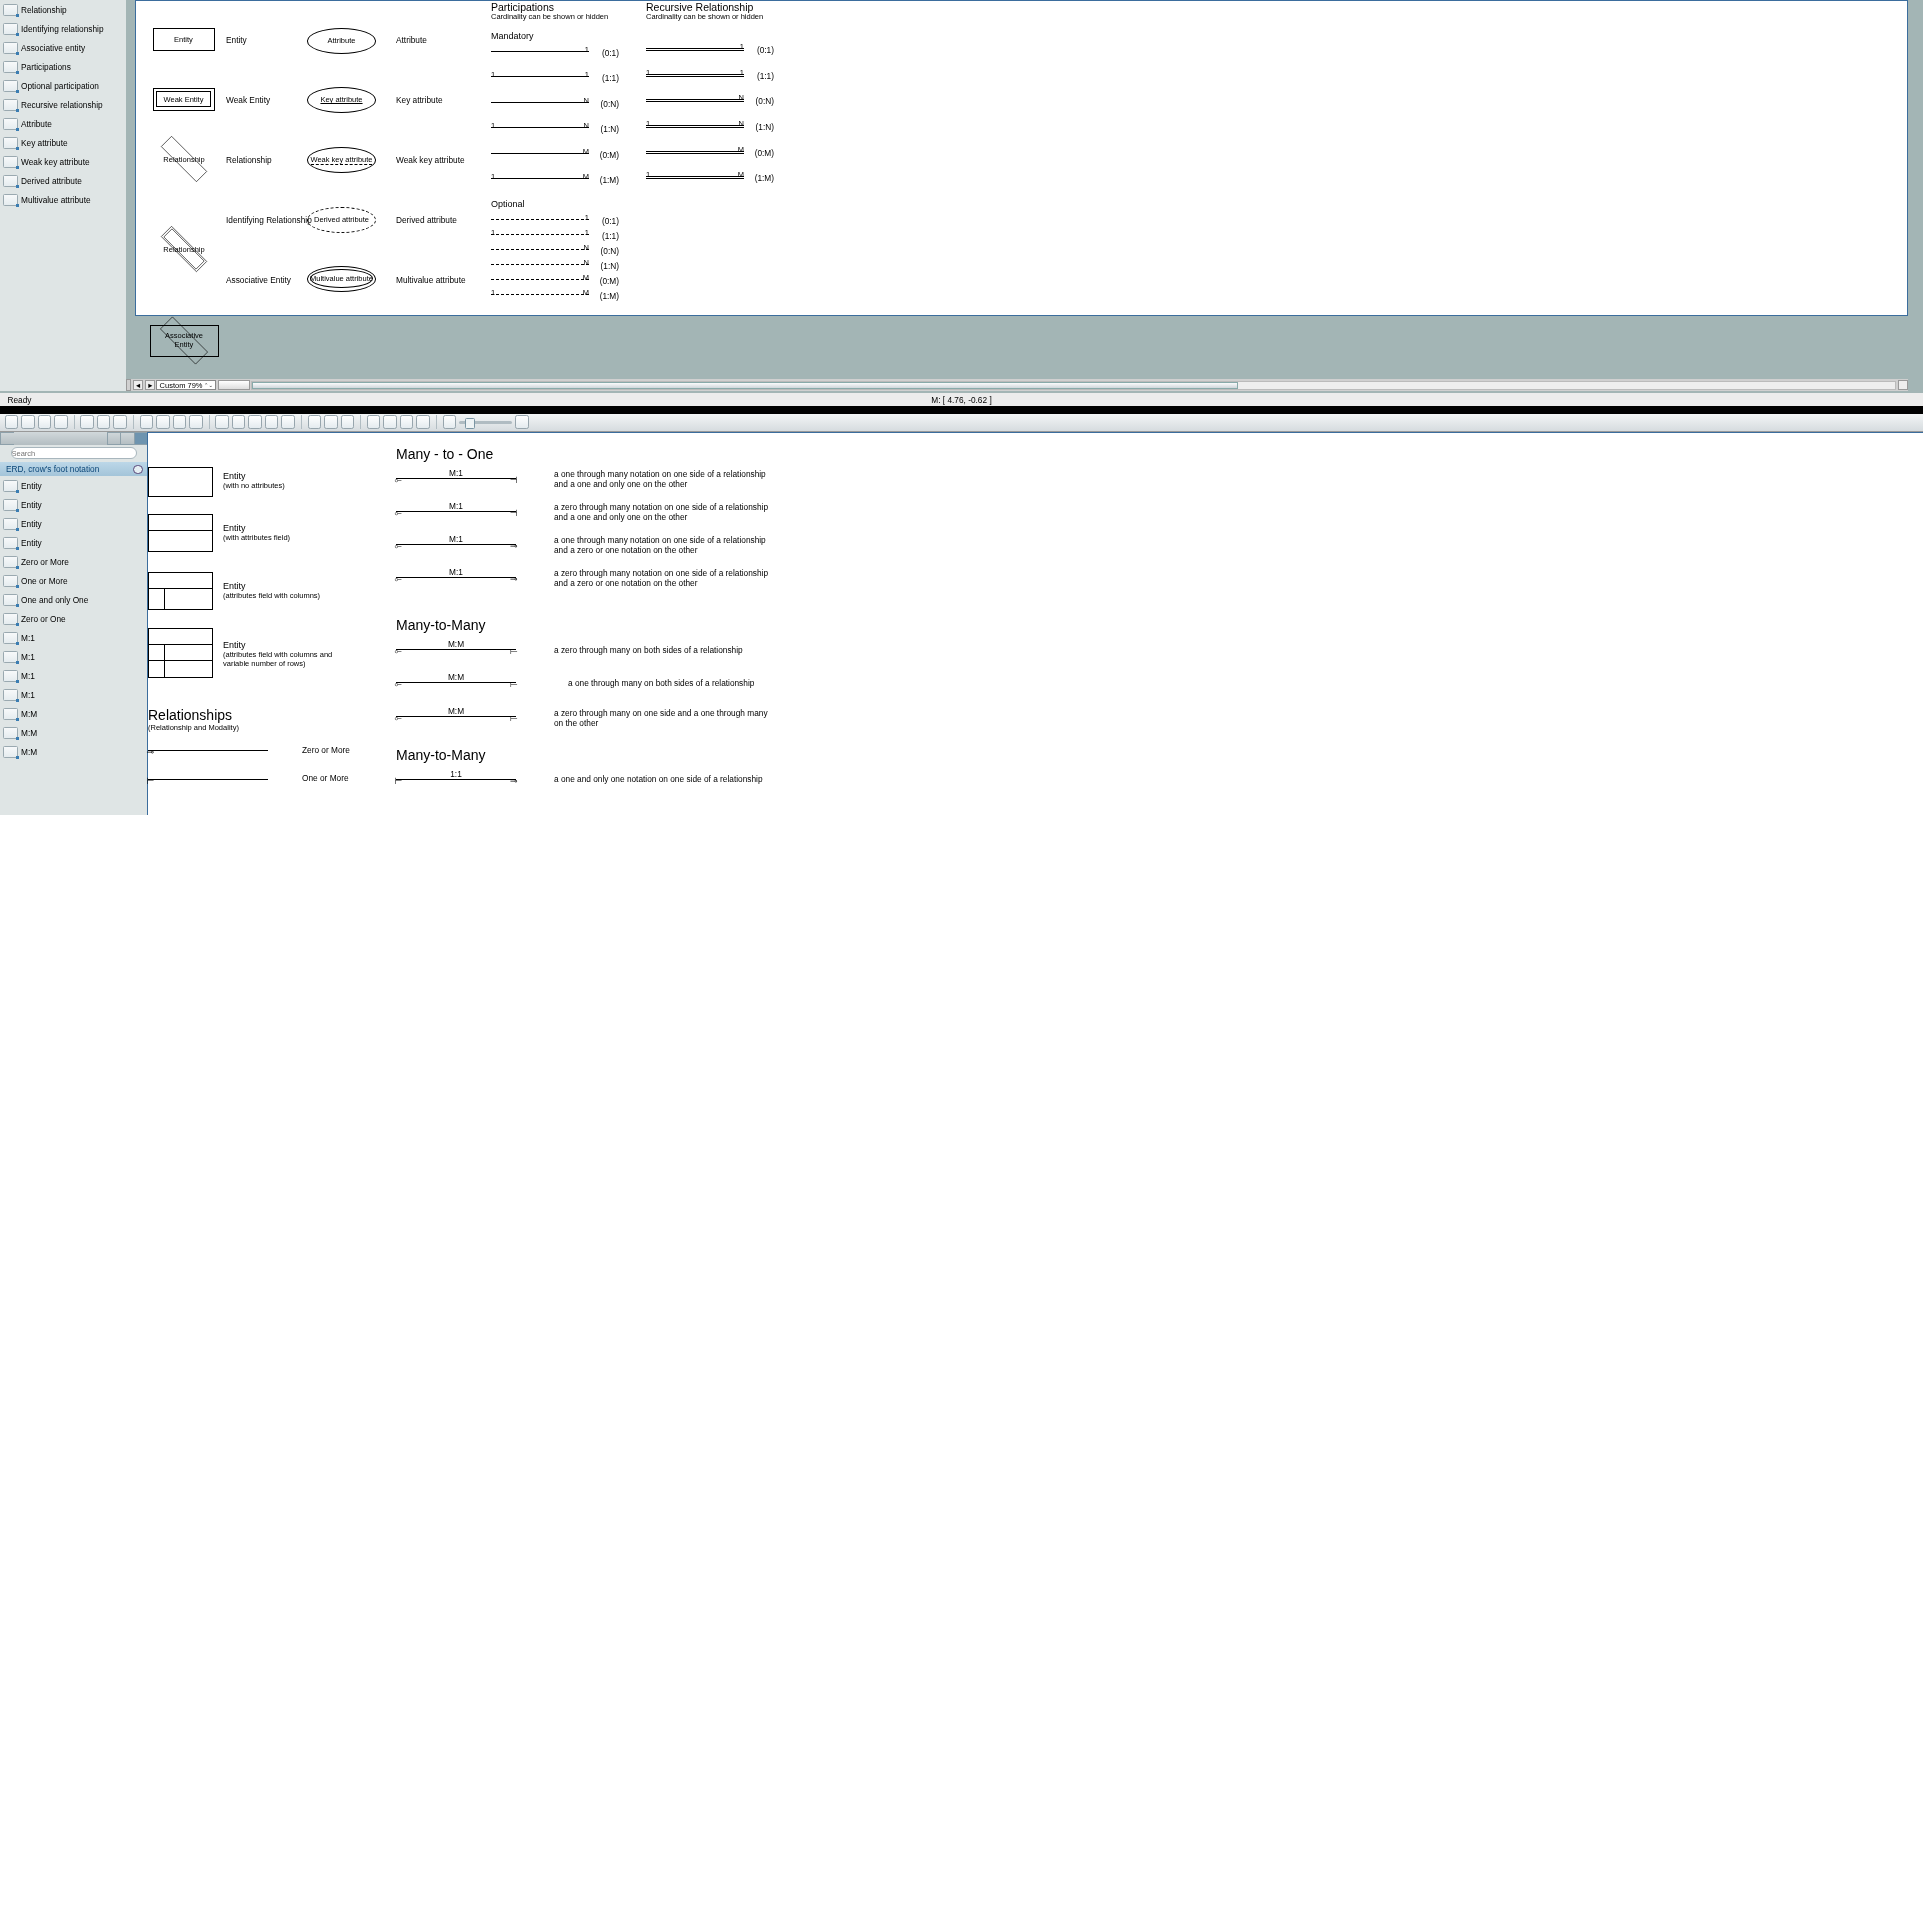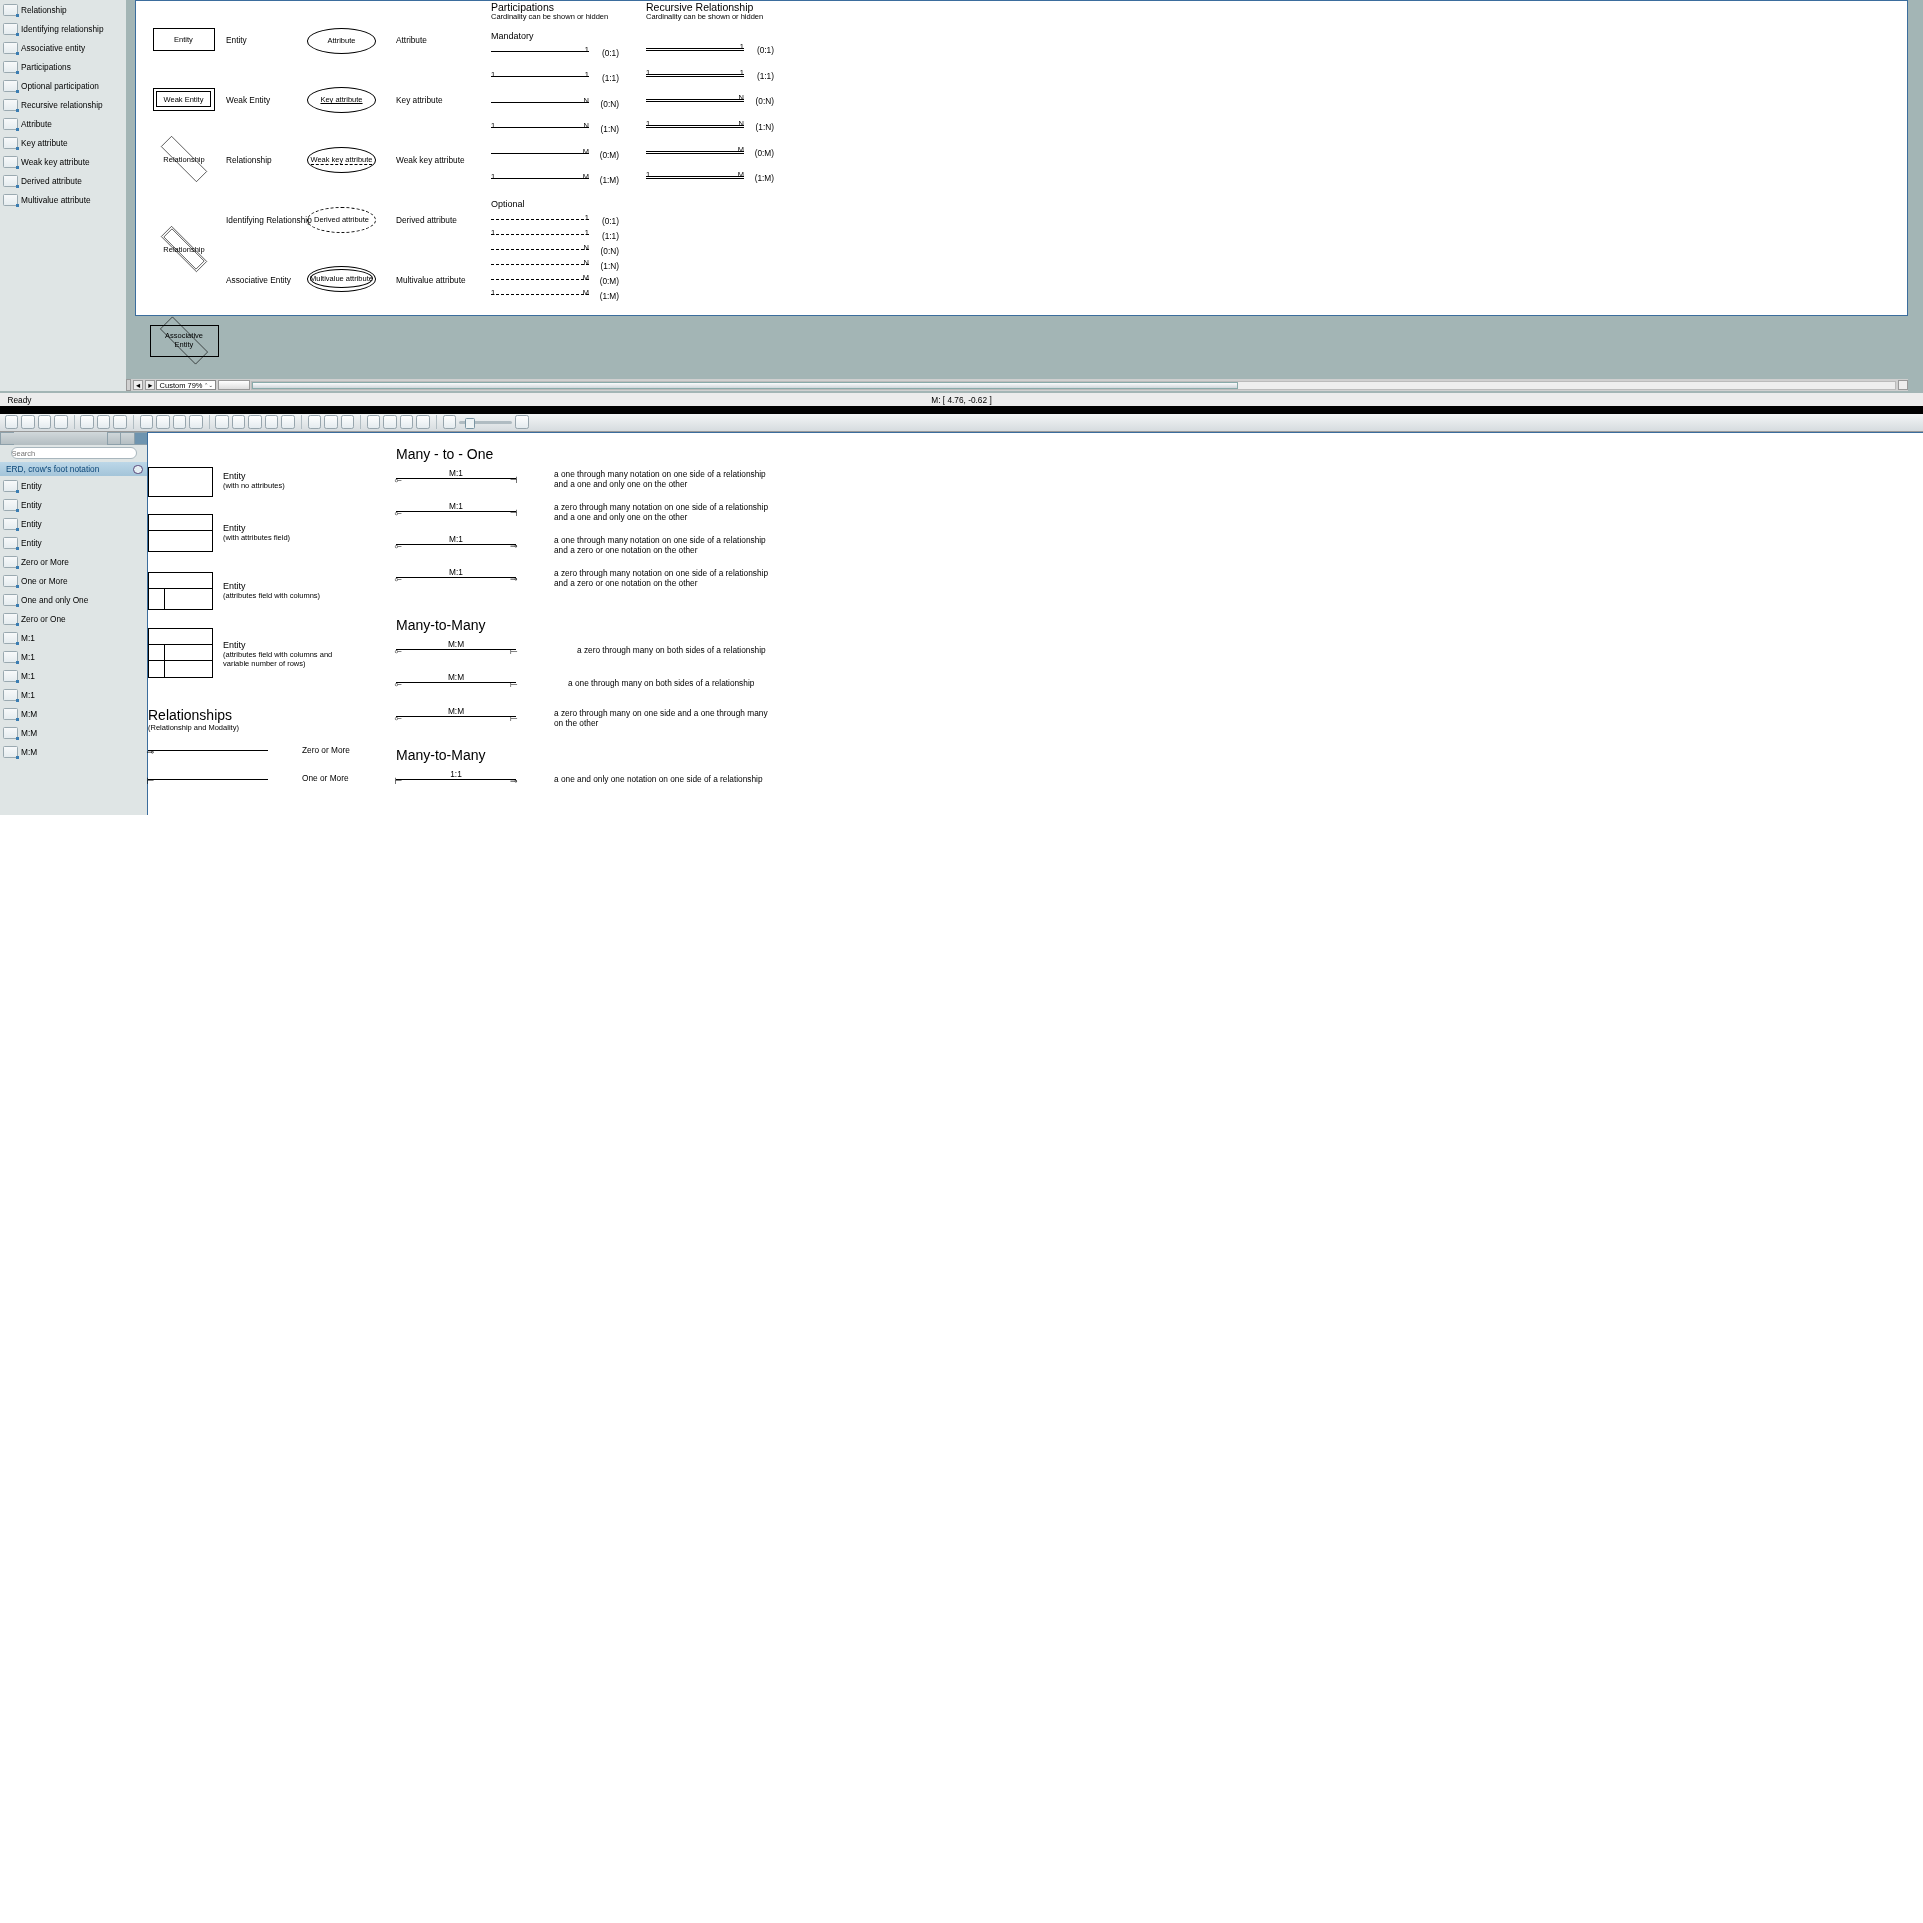--- a/index.html
+++ b/index.html
@@ -541,21 +541,21 @@
 
     <div class="c2-block sec-h" style="left:248px;top:184px">Many-to-Many</div>
 
     <div class="c2-block" style="left:248px;top:216px">
           <div class="rel-line">
             <span class="end l">⟜</span>
             <span class="cap">M:M</span>
             <span class="end r">⟝</span>
           </div>
         </div>
-    <div class="c2-block rel-desc" style="left:429px;top:212px;width:225px">a zero through many on both sides of a relationship</div>
+    <div class="c2-block rel-desc" style="left:406px;top:212px;width:225px">a zero through many on both sides of a relationship</div>
 
     <div class="c2-block" style="left:248px;top:249px">
           <div class="rel-line">
             <span class="end l">⟜</span>
             <span class="cap">M:M</span>
             <span class="end r">⟝</span>
           </div>
         </div>
     <div class="c2-block rel-desc" style="left:420px;top:245px;width:225px">a one through many on both sides of a relationship</div>
 

